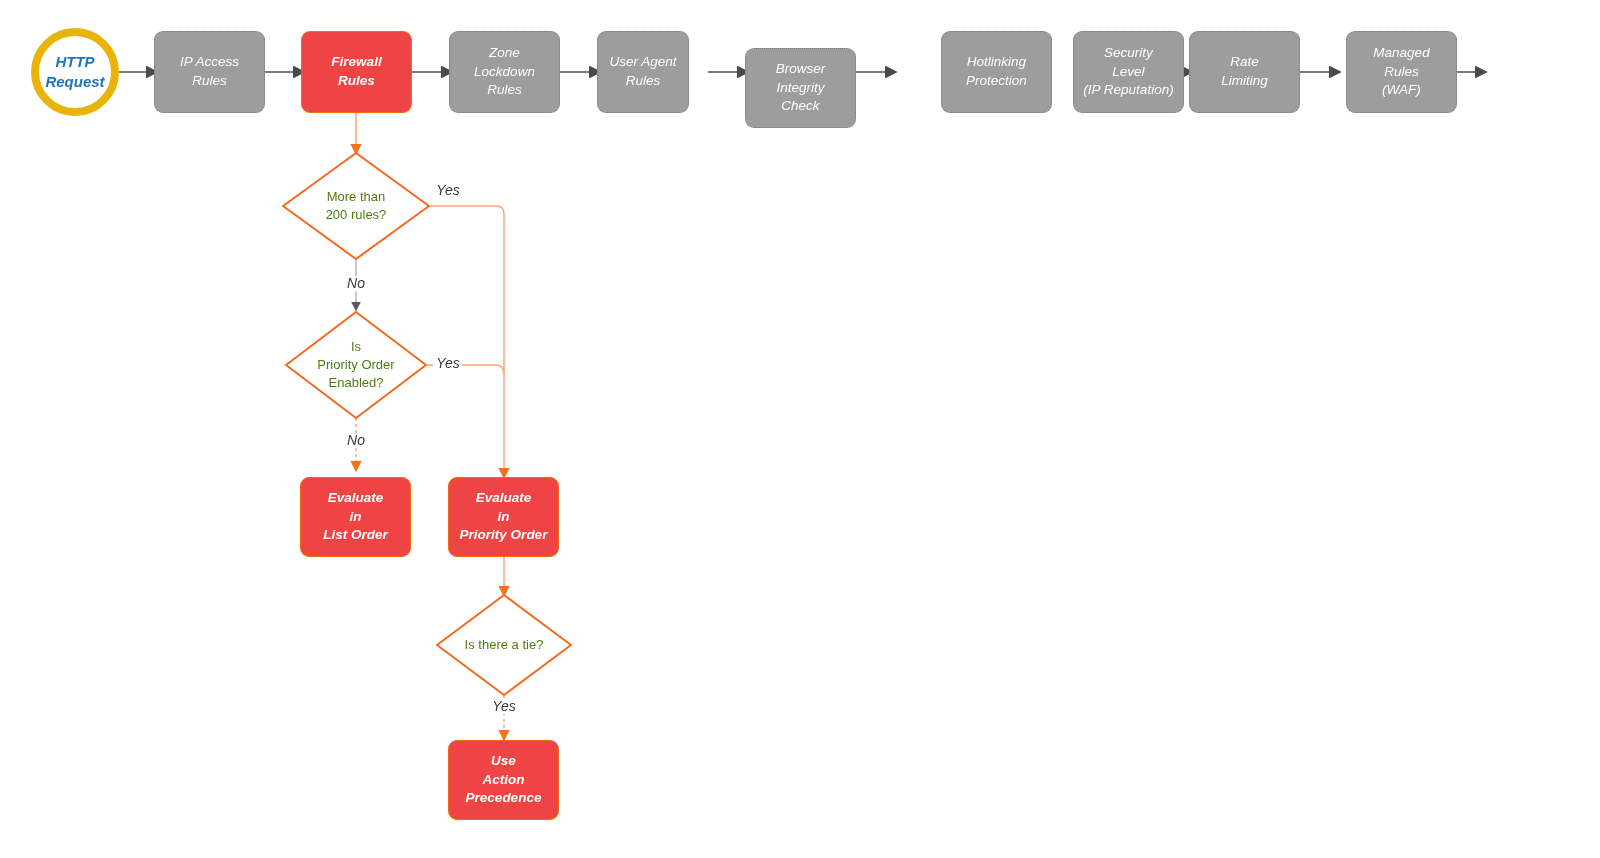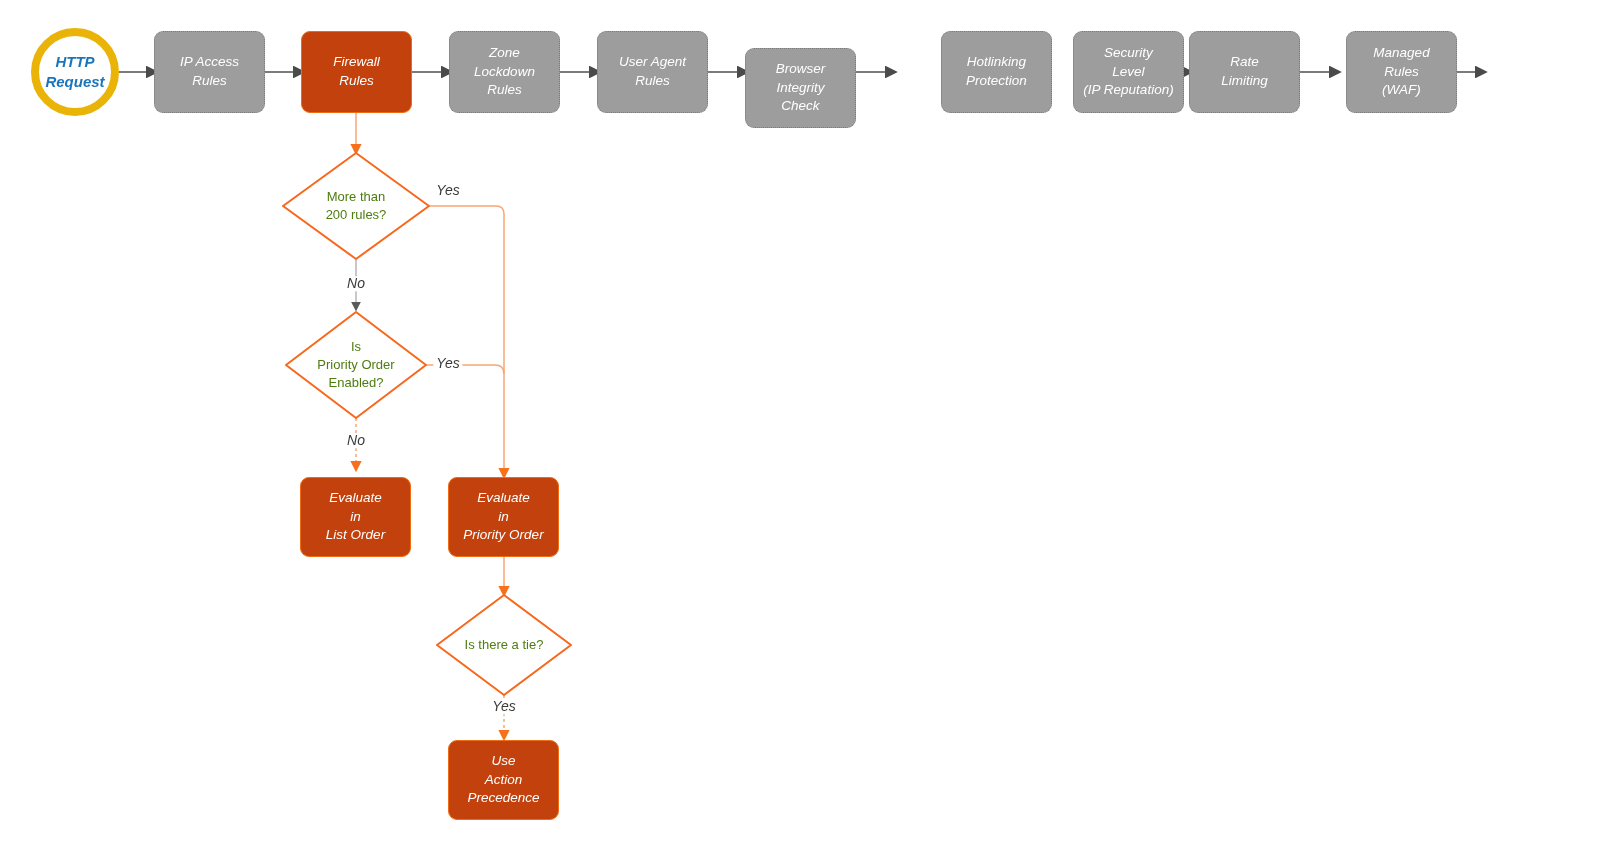--- a/index.html
+++ b/index.html
@@ -9,21 +9,21 @@
   }
   svg.wires { position:absolute; left:0; top:0; width:1600px; height:858px; }
 
   .node {
     position:absolute; box-sizing:border-box; border-radius:9px;
     display:flex; align-items:center; justify-content:center; text-align:center;
     white-space:pre-line; font-style:italic; font-size:13.5px; line-height:1.4;
     color:#ffffff;
   }
   .node.gray   { background:#9D9D9D; border:1px dotted #7A7A7A; }
-  .node.orange { background:#c2410c; border:1px solid #EE6C12; }
+  .node.orange { background:#ef4444; border:1px solid #EE6C12;font-weight:bold; }
 
   .circle {
     position:absolute; box-sizing:border-box; border-radius:50%;
     display:flex; align-items:center; justify-content:center; text-align:center;
     white-space:pre-line; font-weight:bold; font-style:italic; font-size:15px;
     line-height:1.35;
   }
   .circle.start { left:31px; top:28px; width:88px; height:88px;
                   background:#ffffff; border:8px solid #eab308; color:#1B75BB; }
   .circle.end   { left:1483px; top:30px; width:86px; height:86px;
@@ -92,21 +92,21 @@
   <div class="circle start">HTTP
 Request</div>
 
   <div class="node gray" style="left:154px;  top:31px; width:111px; height:82px;">IP Access
 Rules</div>
   <div class="node orange" style="left:301px;  top:31px; width:111px; height:82px;">Firewall
 Rules</div>
   <div class="node gray" style="left:449px;  top:31px; width:111px; height:82px;">Zone
 Lockdown
 Rules</div>
-  <div class="node gray" style="left:597px;  top:31px; width:111px; height:82px;">User Agent
+  <div class="node gray" style="left:597px;  top:31px; width:92px; height:82px;">User Agent
 Rules</div>
   <div class="node gray" style="left:745px;  top:48px; width:111px; height:80px;">Browser
 Integrity
 Check</div>
   <div class="node gray" style="left:941px;  top:31px; width:111px; height:82px;">Hotlinking
 Protection</div>
   <div class="node gray" style="left:1041px; top:31px; width:111px; height:82px;margin-left:32px;">Security
 Level
 (IP Reputation)</div>
   <div class="node gray" style="left:1189px; top:31px; width:111px; height:82px;">Rate

